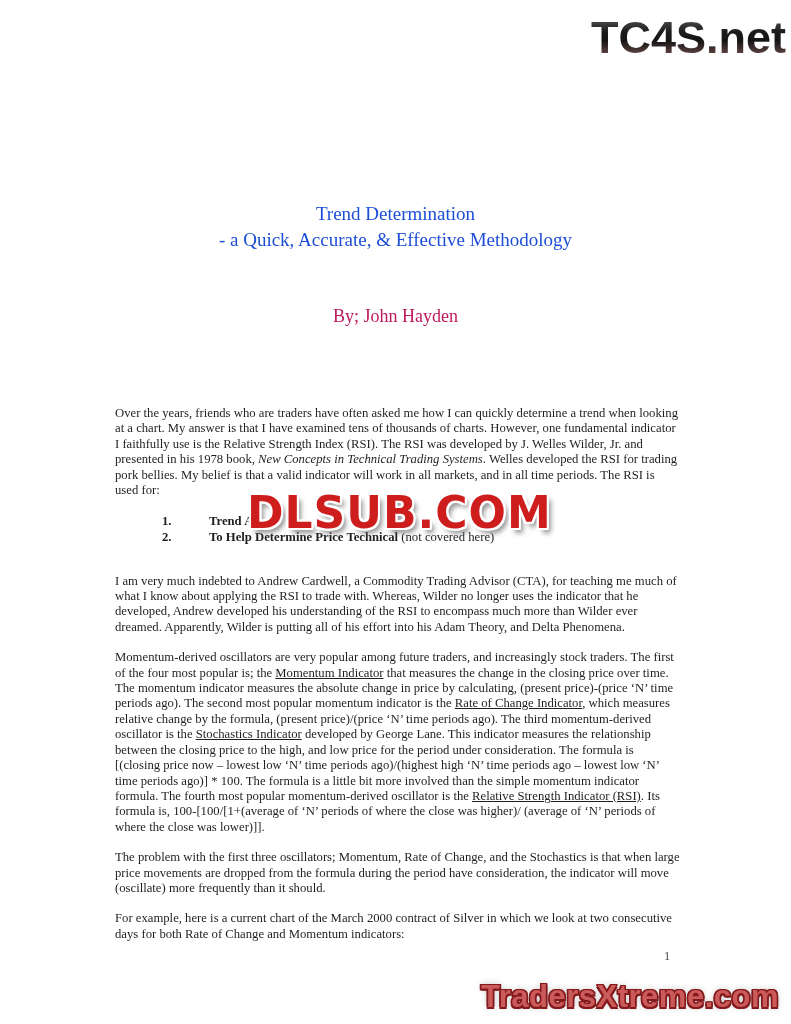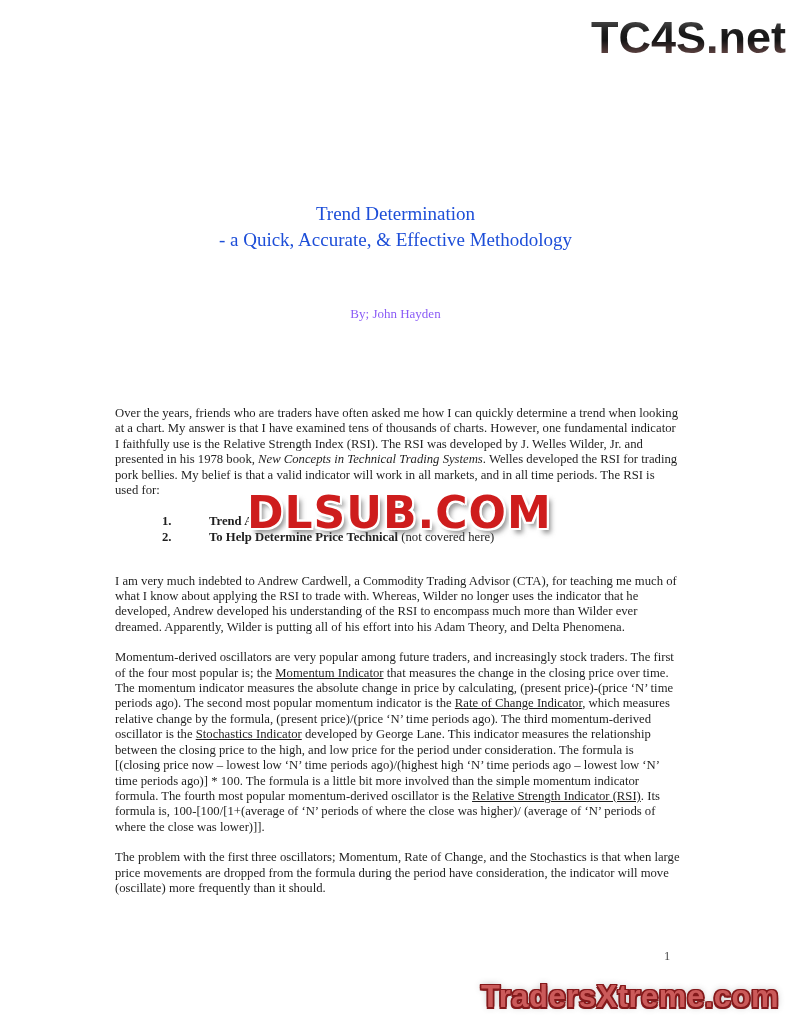--- a/index.html
+++ b/index.html
@@ -40,22 +40,22 @@
     line-height: 26px;
     color: #1d4ed8;
     margin-top: 27px;
   }
   .byline {
     position: absolute;
     top: 306px;
     left: 0;
     width: 100%;
     text-align: center;
-    font-size: 13px;
-    color: #8b5cf6;
+    font-size: 18px;
+    color: #be185d;
   }
 
   
   .content {
     position: absolute;
     top: 406px;
     left: 115px;
     width: 565px;
     font-size: 12.7px;
     line-height: 15.4px;
@@ -145,20 +145,21 @@
         <span><span>To Help Determine Price Technical</span><span class="list-rest"> (not covered here)</span></span>
       </div>
     </div>
 
     <p>I am very much indebted to Andrew Cardwell, a Commodity Trading Advisor (CTA), for teaching me much of what I know about applying the RSI to trade with. Whereas, Wilder no longer uses the indicator that he developed, Andrew developed his understanding of the RSI to encompass much more than Wilder ever dreamed. Apparently, Wilder is putting all of his effort into his Adam Theory, and Delta Phenomena.</p>
 
     <p><span>Momentum-derived oscillators are very popular among future traders, and increasingly stock traders. The first of the four most popular is; the </span><span class="uline">Momentum Indicator</span><span> that measures the change in the closing price over time. The momentum indicator measures the absolute change in price by calculating,  (present price)-(price ‘N’ time periods ago). The second most popular momentum indicator is the </span><span class="uline">Rate of Change Indicator</span><span>, which measures relative change by the formula, (present price)/(price ‘N’ time periods ago). The third momentum-derived oscillator is the </span><span class="uline">Stochastics Indicator</span><span> developed by George Lane. This indicator measures the relationship between the closing price to the high, and low price for the period under consideration. The formula is [(closing price now – lowest low ‘N’ time periods ago)/(highest high ‘N’ time periods ago – lowest low ‘N’ time periods ago)] * 100. The formula is a little bit more involved than the simple momentum indicator formula. The fourth most popular momentum-derived oscillator is the </span><span class="uline">Relative Strength Indicator (RSI)</span><span>. Its formula is, 100-[100/[1+(average of ‘N’ periods of where the close was higher)/ (average of ‘N’ periods of where the close was lower)]].</span></p>
 
     <p>The problem with the first three oscillators; Momentum, Rate of Change, and the Stochastics is that when large price movements are dropped from the formula during the period have consideration, the indicator will move (oscillate) more frequently than it should.</p>
 
+    <p>For example, here is a current chart of the March 2000 contract of Silver in which we look at two consecutive days for both Rate of Change and Momentum indicators:</p>
 
   </div>
 
   <div class="dlsub-watermark">DLSUB.COM</div>
 
   <div class="page-number">1</div>
 
   <div class="tradersxtreme-logo">TradersXtreme.com</div>
 
 </div>

